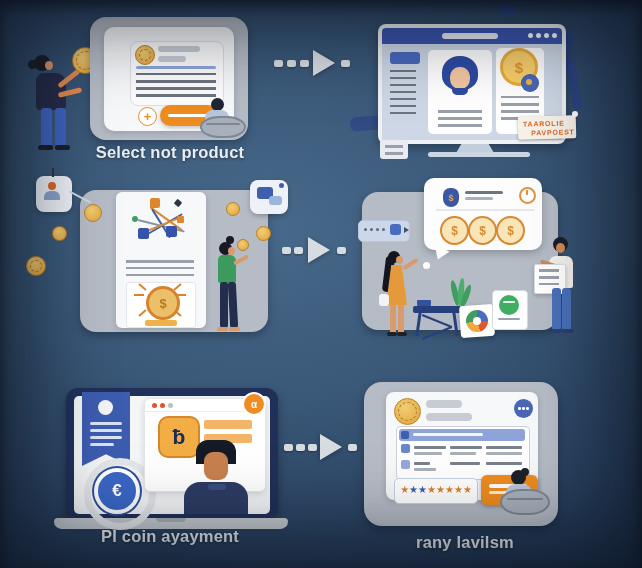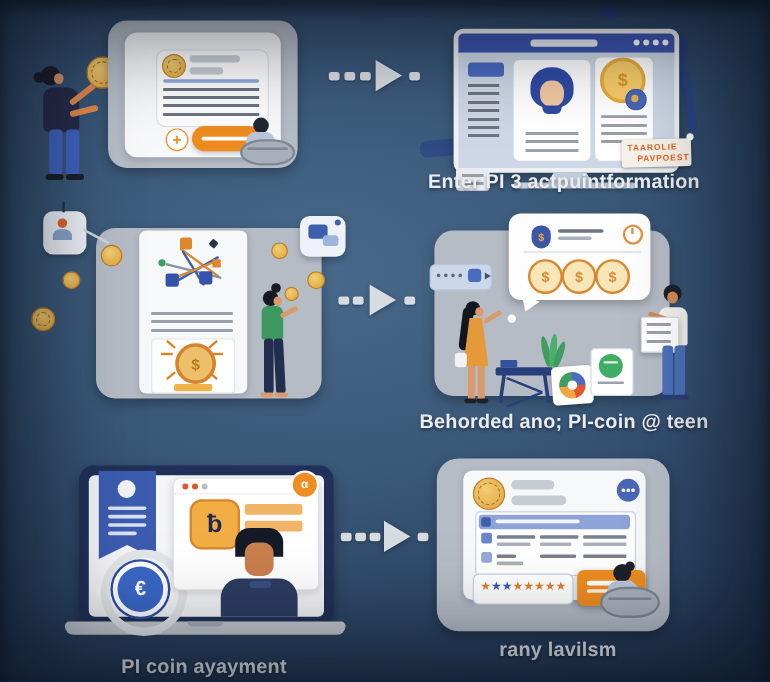--- a/index.html
+++ b/index.html
@@ -72,20 +72,21 @@
     <div class="abs" style="left:136px;top:66px;width:80px;height:3px;background:#8aa8d8;border-radius:2px"></div>
     <div class="tld" style="left:136px;top:73px;width:80px;height:26px"></div>
     <div class="abs r glyph" style="left:138px;top:107px;width:17px;height:17px;background:#fff;border:1.5px solid #ee8c20;color:#ee8c20;font-size:13px">+</div>
     <div class="abs" style="left:160px;top:105px;width:58px;height:21px;background:#ee8c20;border-radius:11px;box-shadow:0 2px 4px rgba(0,0,0,.2)"></div>
     <div class="abs" style="left:168px;top:114px;width:40px;height:3px;background:#fff;border-radius:2px"></div>
 
     <div class="abs r" style="left:211px;top:98px;width:13px;height:13px;background:#1f2733"></div>
     <div class="abs" style="left:205px;top:110px;width:24px;height:15px;background:#b9c6d9;border-radius:8px 8px 0 0"></div>
     <div class="bowl" style="left:200px;top:116px;width:42px;height:18px"></div>
   </div>
+  <div class="caption" style="left:40px;top:143px;width:260px">Select not product</div>
 
   <div class="layer">
     <div class="dash" style="left:274px;top:60px"></div>
     <div class="dash" style="left:287px;top:60px"></div>
     <div class="dash" style="left:300px;top:60px"></div>
     <div class="tri" style="left:313px;top:50px"></div>
     <div class="dash" style="left:341px;top:60px"></div>
   </div>
 
   <div class="layer">
@@ -122,21 +123,20 @@
     <div class="abs" style="left:428px;top:152px;width:102px;height:5px;background:#ccd5e2;border-radius:3px"></div>
     <div class="abs" style="left:380px;top:140px;width:28px;height:19px;background:#e8ecf1;border-radius:3px"></div>
     <div class="tl" style="left:385px;top:145px;width:18px;height:12px"></div>
 
     <div class="tag">
       <div>TAAROLIE</div>
       <div style="padding-left:8px">PAVPOEST</div>
     </div>
     <div class="abs r" style="left:572px;top:111px;width:6px;height:6px;background:#fff"></div>
   </div>
-  <div class="caption" style="left:330px;top:143px;width:280px">Enter PI 3 actpuintformation</div>
 
   <div class="layer">
     <div class="panel" style="left:80px;top:190px;width:188px;height:142px"></div>
     <div class="card" style="left:116px;top:192px;width:90px;height:136px;border-radius:6px"></div>
 
     <div class="net" style="left:150px;top:206px;width:40px;background:#d98a33;transform:rotate(36deg)"></div>
     <div class="net" style="left:146px;top:234px;width:42px;background:#3d5fae;transform:rotate(-30deg)"></div>
     <div class="net" style="left:138px;top:219px;width:48px;background:#8a93a0;transform:rotate(14deg)"></div>
     <div class="net" style="left:152px;top:208px;width:34px;background:#3d5fae;transform:rotate(58deg)"></div>
     <div class="net" style="left:142px;top:232px;width:40px;background:#d98a33;transform:rotate(-22deg)"></div>
@@ -247,21 +247,20 @@
     <div class="abs r" style="left:556px;top:243px;width:9px;height:10px;background:#cf8a56"></div>
     <div class="abs" style="left:549px;top:256px;width:24px;height:32px;background:#f3f1ec;border-radius:7px 7px 2px 2px"></div>
     <div class="abs" style="left:540px;top:262px;width:18px;height:4px;background:#cf8a56;border-radius:2px;transform:rotate(18deg)"></div>
     <div class="abs" style="left:534px;top:264px;width:30px;height:28px;background:#fff;border:1px solid #d8dce2;border-radius:2px;box-shadow:0 2px 4px rgba(0,0,0,.2)"></div>
     <div class="tl" style="left:539px;top:269px;width:20px;height:19px"></div>
     <div class="abs" style="left:552px;top:288px;width:9px;height:42px;background:#4a70b8;border-radius:3px"></div>
     <div class="abs" style="left:562px;top:288px;width:9px;height:42px;background:#4a70b8;border-radius:3px"></div>
     <div class="abs" style="left:550px;top:329px;width:12px;height:4px;background:#2c3f72;border-radius:2px"></div>
     <div class="abs" style="left:562px;top:329px;width:12px;height:4px;background:#2c3f72;border-radius:2px"></div>
   </div>
-  <div class="caption" style="left:330px;top:343px;width:280px">Behorded ano; PI-coin @ teen</div>
 
   <div class="layer">
     <div class="abs" style="left:66px;top:388px;width:212px;height:132px;background:#203058;border-radius:12px;box-shadow:0 4px 10px rgba(0,0,0,.35)"></div>
     <div class="abs" style="left:74px;top:396px;width:196px;height:118px;background:#f4f5f7;border-radius:5px"></div>
     <div class="abs" style="left:54px;top:518px;width:234px;height:11px;background:#c7ccd2;border-radius:4px 4px 8px 8px"></div>
     <div class="abs" style="left:156px;top:518px;width:30px;height:4px;background:#a8aeb6;border-radius:0 0 4px 4px"></div>
 
     <div class="abs" style="left:82px;top:392px;width:48px;height:74px;background:#3c5cb0;clip-path:polygon(0 0,100% 0,100% 100%,50% 84%,0 100%)"></div>
     <div class="abs r" style="left:98px;top:400px;width:15px;height:15px;background:#f2f3f5"></div>
     <div class="abs" style="left:90px;top:422px;width:32px;height:3px;background:#d9e1f4;border-radius:2px"></div>
@@ -280,21 +279,21 @@
     <div class="abs r glyph" style="left:244px;top:394px;width:20px;height:20px;background:#ef8d22;box-shadow:0 0 0 2px #fff;color:#fff;font-size:10px">α</div>
     <div class="abs glyph" style="left:158px;top:416px;width:38px;height:38px;background:#f3ad45;border:2px solid #d8862a;border-radius:10px;color:#1d2b52;font-size:21px">ƀ</div>
     <div class="abs" style="left:204px;top:420px;width:48px;height:9px;background:#f2b568;border-radius:2px"></div>
     <div class="abs" style="left:204px;top:434px;width:48px;height:9px;background:#f2b568;border-radius:2px"></div>
     <div class="abs" style="left:204px;top:448px;width:30px;height:8px;background:#f2b568;border-radius:2px"></div>
     <div class="abs" style="left:196px;top:440px;width:40px;height:24px;background:#141a26;border-radius:12px 12px 0 0"></div>
     <div class="abs" style="left:204px;top:452px;width:24px;height:28px;background:#c97f4e;border-radius:9px"></div>
     <div class="abs" style="left:184px;top:482px;width:64px;height:32px;background:#2c3d63;border-radius:16px 16px 0 0"></div>
     <div class="abs" style="left:208px;top:484px;width:18px;height:6px;background:#3a4f80;border-radius:3px"></div>
   </div>
-  <div class="caption" style="left:60px;top:547px;width:220px">PI coin ayayment</div>
+  <div class="caption" style="left:60px;top:527px;width:220px">PI coin ayayment</div>
 
   <div class="layer">
     <div class="dash" style="left:284px;top:444px"></div>
     <div class="dash" style="left:296px;top:444px"></div>
     <div class="dash" style="left:308px;top:444px"></div>
     <div class="tri" style="left:320px;top:434px"></div>
     <div class="dash" style="left:348px;top:444px"></div>
   </div>
 
   <div class="layer">

